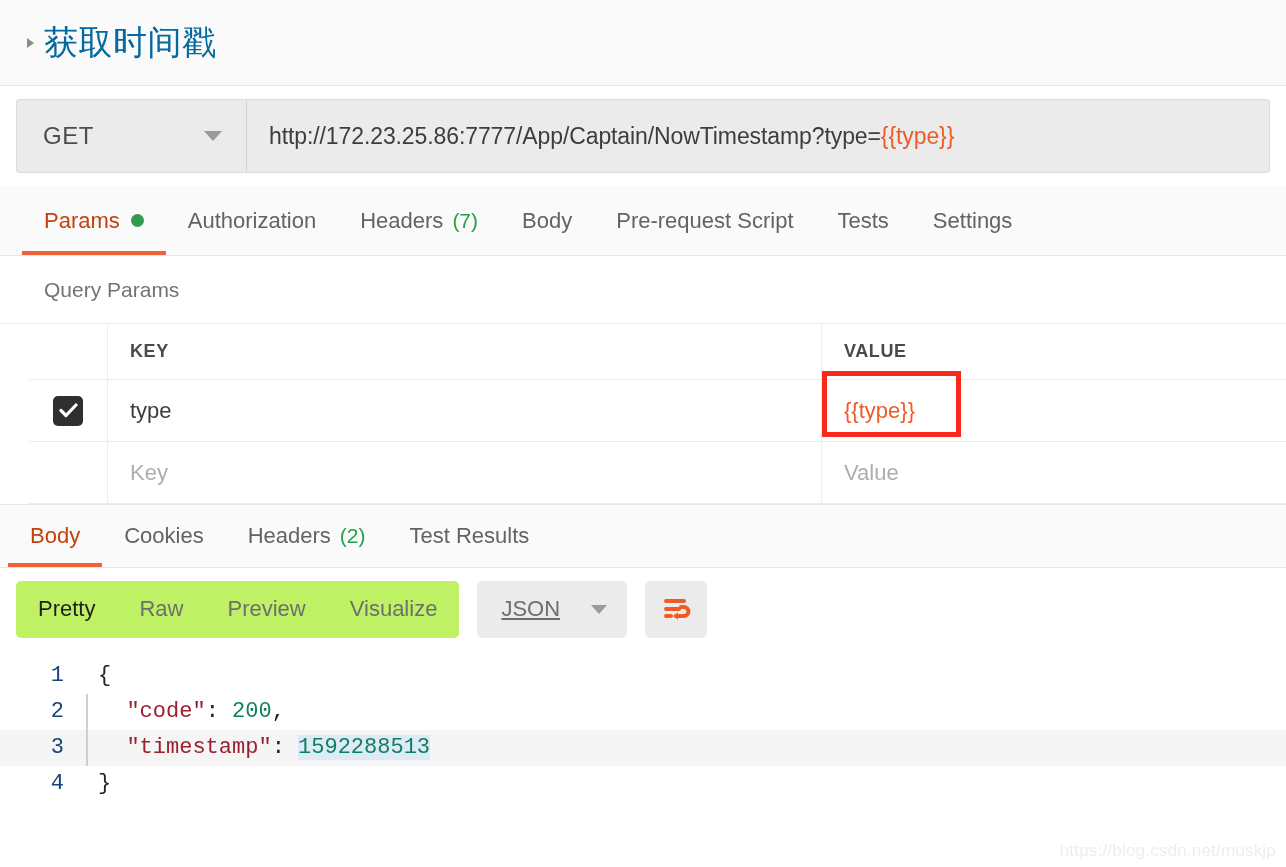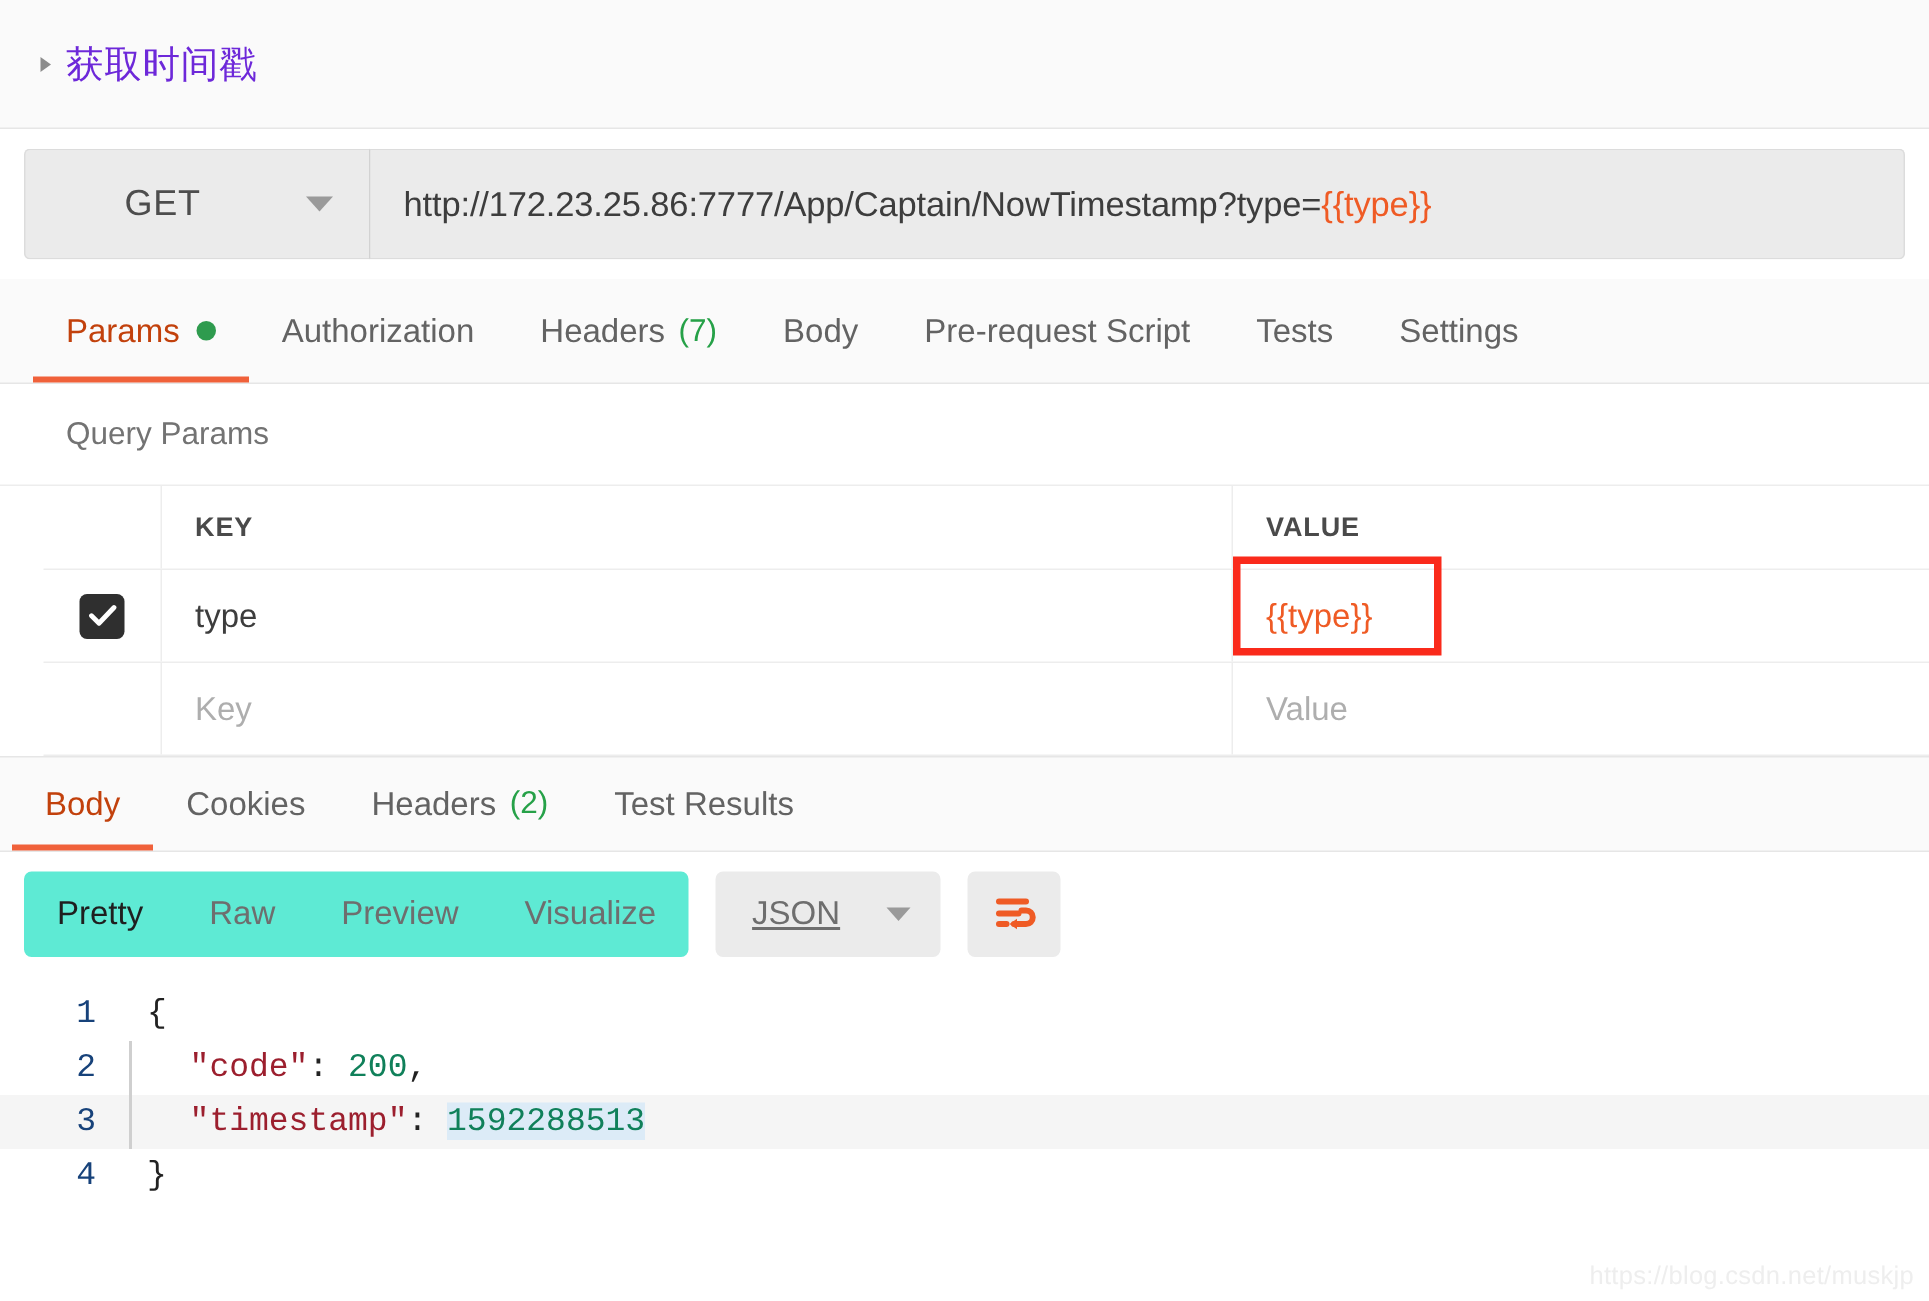--- a/index.html
+++ b/index.html
@@ -23,22 +23,22 @@
   }
   .collapse-triangle {
     width: 0; height: 0;
     border-left: 7px solid #8c8c8c;
     border-top: 5px solid transparent;
     border-bottom: 5px solid transparent;
     margin-right: 10px;
     flex: 0 0 auto;
   }
   .req-title {
-    font-size: 25px;
-    color: #6d28d9;
+    font-size: 34px;
+    color: #0369a1;
     font-weight: 500;
     letter-spacing: 0.5px;
   }
 
   
   .url-row {
     height: 100px;
     background: #ffffff;
     display: flex;
     align-items: center;
@@ -49,21 +49,21 @@
     height: 74px;
     background: #ebebeb;
     border: 1px solid #dcdcdc;
     border-right: none;
     border-radius: 4px 0 0 4px;
     display: flex;
     align-items: center;
     justify-content: space-between;
     padding: 0 24px 0 26px;
   }
-  .method-label { font-size: 24px; color: #4d4d4d; letter-spacing: 0.5px; margin-left: 40px; }
+  .method-label { font-size: 24px; color: #4d4d4d; letter-spacing: 0.5px; }
   .caret-down {
     width: 0; height: 0;
     border-left: 9px solid transparent;
     border-right: 9px solid transparent;
     border-top: 10px solid #9a9a9a;
   }
   .url-box {
     flex: 1 1 auto;
     height: 74px;
     background: #ebebeb;
@@ -202,21 +202,21 @@
   .resp-toolbar {
     height: 82px;
     display: flex;
     align-items: center;
     padding-left: 16px;
     gap: 18px;
     background: #ffffff;
   }
   .seg-group {
     height: 57px;
-    background: #5eead4;
+    background: #bef264;
     border-radius: 5px;
     display: flex;
     align-items: stretch;
   }
   .seg {
     display: flex;
     align-items: center;
     padding: 0 22px;
     font-size: 22px;
     color: #6e6e6e;

